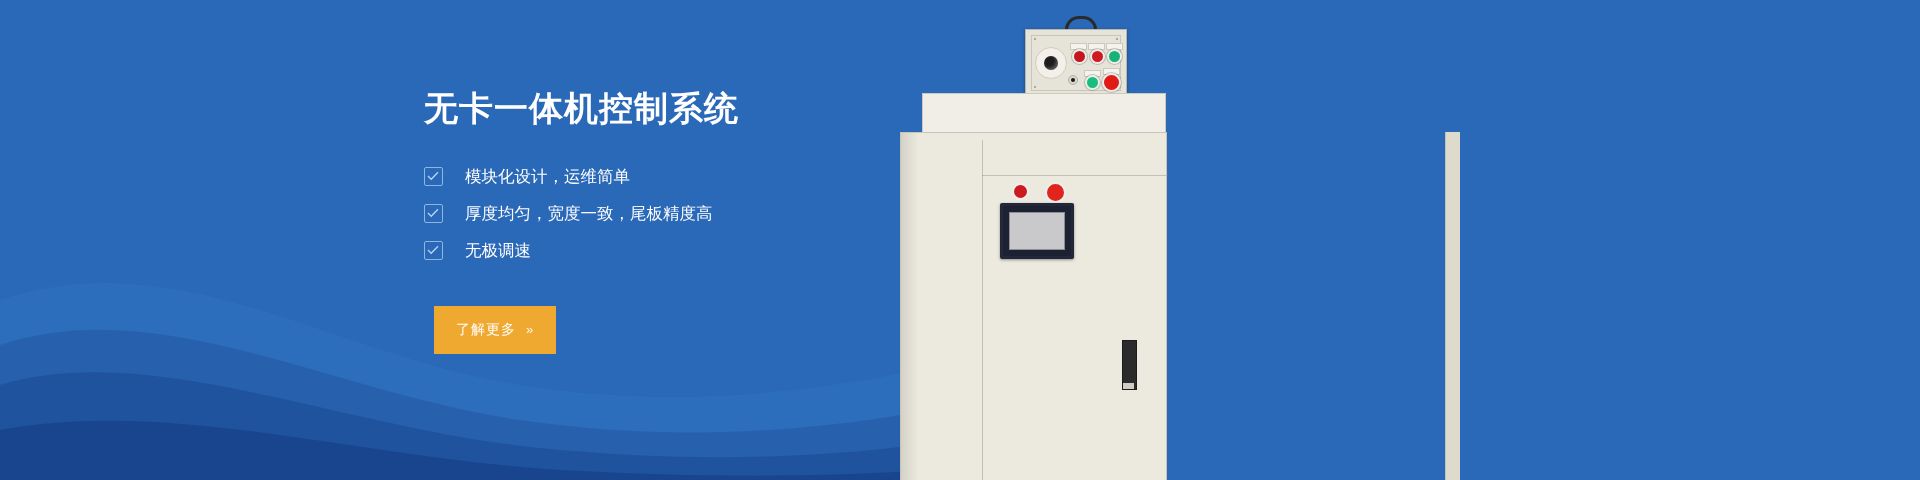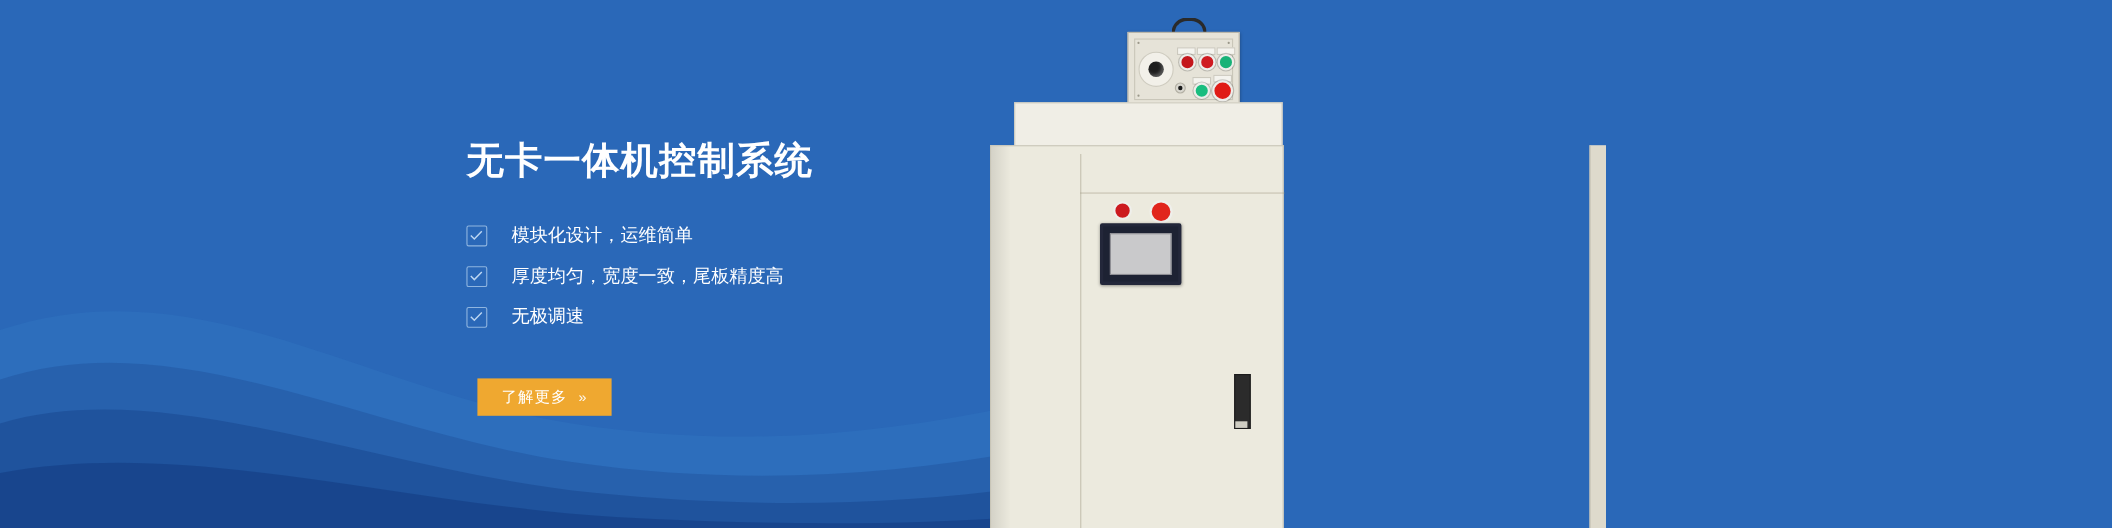--- a/index.html
+++ b/index.html
@@ -29,21 +29,20 @@
     pointer-events: none;
   }
   .waves svg { display:block; width:100%; height:100%; }
 
   
   .copy {
     position: absolute;
     left: 424px;
     top: 88px;
     width: 520px;
-    margin-top: 38px;
   }
   .headline {
     color: #ffffff;
     font-size: 34px;
     font-weight: bold;
     letter-spacing: 1px;
     line-height: 1.2;
     margin: 0 0 38px 0;
     white-space: nowrap;
   }
@@ -82,21 +81,21 @@
   .cta {
     display: inline-flex;
     align-items: center;
     justify-content: center;
     margin-top: 28px;
     margin-left: 10px;
     background: #efa830;
     color: #ffffff;
     font-size: 14px;
     padding: 0 22px;
-    height: 34px;
+    height: 48px;
     border: none;
     cursor: pointer;
     text-decoration: none;
     letter-spacing: 1px;
   }
   .cta .chev {
     margin-left: 10px;
     font-size: 13px;
     opacity: .92;
   }

